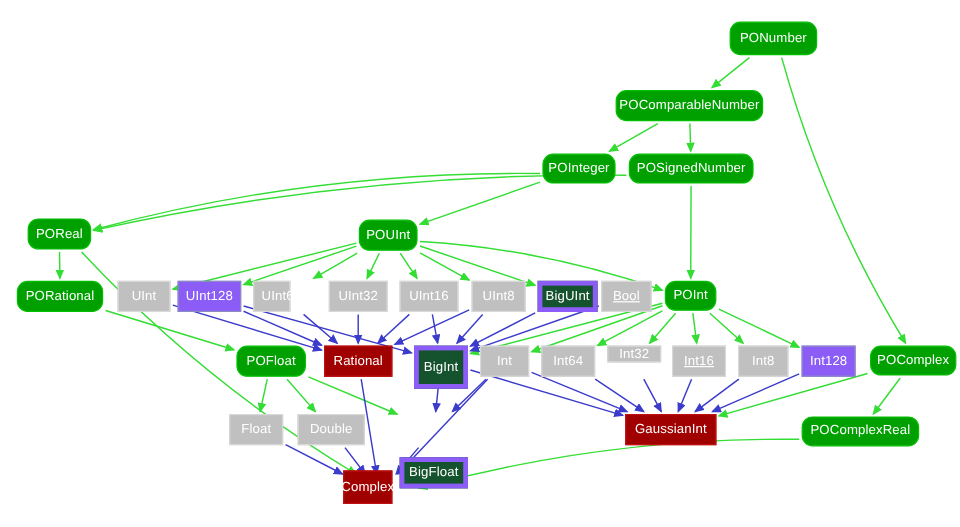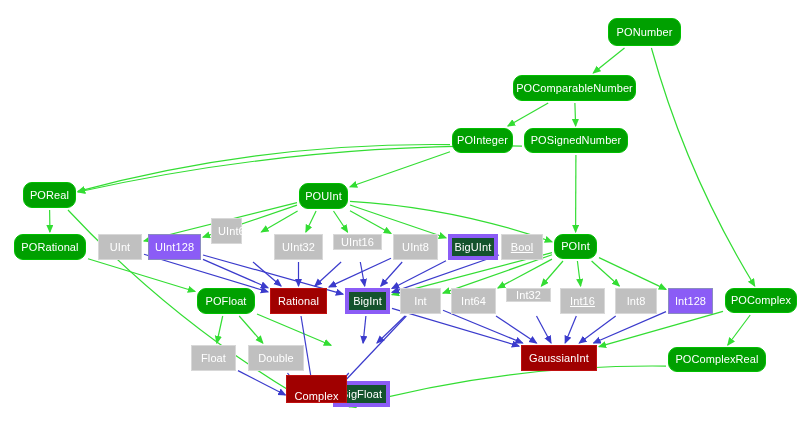--- a/index.html
+++ b/index.html
@@ -149,48 +149,48 @@
       </div>
       <div class="node abstract" style="left: 14px; top: 234px; width: 72px; height: 26px; text-align: right;">
         <span>PORational</span>
       </div>
       <div class="node concrete" style="left: 98px; top: 234px; width: 44px; height: 26px;">
         <span>UInt</span>
       </div>
       <div class="node slate" style="left: 148px; top: 234px; width: 53px; height: 26px;">
         <span>UInt128</span>
       </div>
-      <div class="node concrete" style="left: 211px; top: 218px; width: 31px; height: 26px; padding-left: 16px;">
+      <div class="node concrete" style="left: 211px; top: 234px; width: 31px; height: 26px; padding-left: 16px;">
         <span>UInt64</span>
       </div>
       <div class="node concrete" style="left: 274px; top: 234px; width: 49px; height: 26px;">
         <span>UInt32</span>
       </div>
-      <div class="node concrete" style="left: 333px; top: 234px; width: 49px; height: 16px;">
+      <div class="node concrete" style="left: 333px; top: 234px; width: 49px; height: 26px;">
         <span>UInt16</span>
       </div>
       <div class="node concrete" style="left: 393px; top: 234px; width: 45px; height: 26px;">
         <span>UInt8</span>
       </div>
       <div class="node blue" style="left: 448px; top: 234px; width: 50px; height: 26px;">
         <span>BigUInt</span>
       </div>
       <div class="node concrete" style="left: 501px; top: 234px; width: 42px; height: 26px; text-decoration: underline;">
         <span>Bool</span>
       </div>
       <div class="node abstract" style="left: 554px; top: 234px; width: 43px; height: 25px;">
         <span>POInt</span>
       </div>
       <div class="node abstract" style="left: 197px; top: 288px; width: 58px; height: 26px;">
         <span>POFloat</span>
       </div>
       <div class="node dark-red" style="left: 270px; top: 288px; width: 57px; height: 26px;">
         <span>Rational</span>
       </div>
-      <div class="node blue" style="left: 345px; top: 288px; width: 45px; height: 26px;">
+      <div class="node blue" style="left: 345px; top: 288px; width: 45px; height: 36px;">
         <span>BigInt</span>
       </div>
       <div class="node concrete" style="left: 400px; top: 288px; width: 41px; height: 26px;">
         <span>Int</span>
       </div>
       <div class="node concrete" style="left: 451px; top: 288px; width: 45px; height: 26px;">
         <span>Int64</span>
       </div>
       <div class="node concrete" style="left: 506px; top: 288px; width: 45px; height: 14px;">
         <span>Int32</span>
@@ -215,17 +215,17 @@
       </div>
       <div class="node blue" style="left: 333px; top: 345px; width: 57px; height: 26px; margin-top: 36px;">
         <span>BigFloat</span>
       </div>
       <div class="node dark-red" style="left: 521px; top: 345px; width: 76px; height: 26px;">
         <span>GaussianInt</span>
       </div>
       <div class="node abstract" style="left: 668px; top: 347px; width: 98px; height: 25px;">
         <span>POComplexReal</span>
       </div>
-      <div class="node dark-red" style="left: 286px; top: 375px; width: 61px; height: 28px; align-items: flex-end;">
+      <div class="node dark-red" style="left: 286px; top: 392px; width: 41px; height: 28px;">
         <span>Complex</span>
       </div>
     </div>
 </div>
 
 </body></html>

